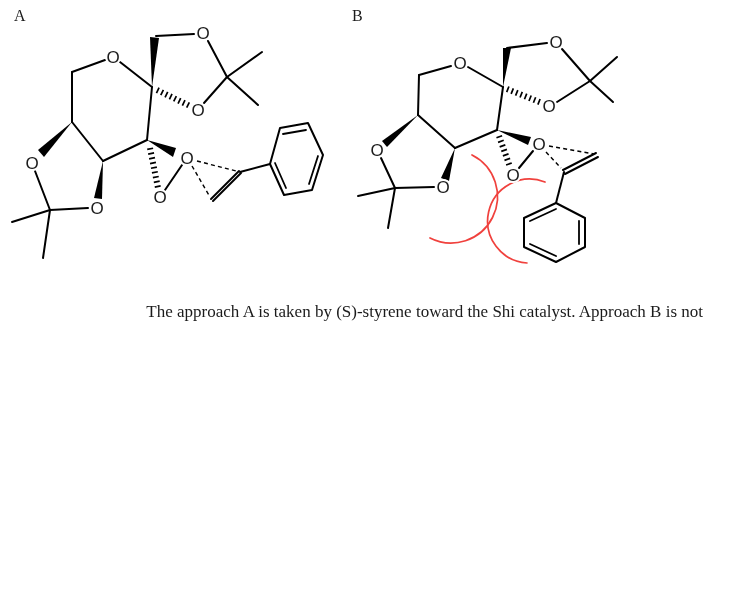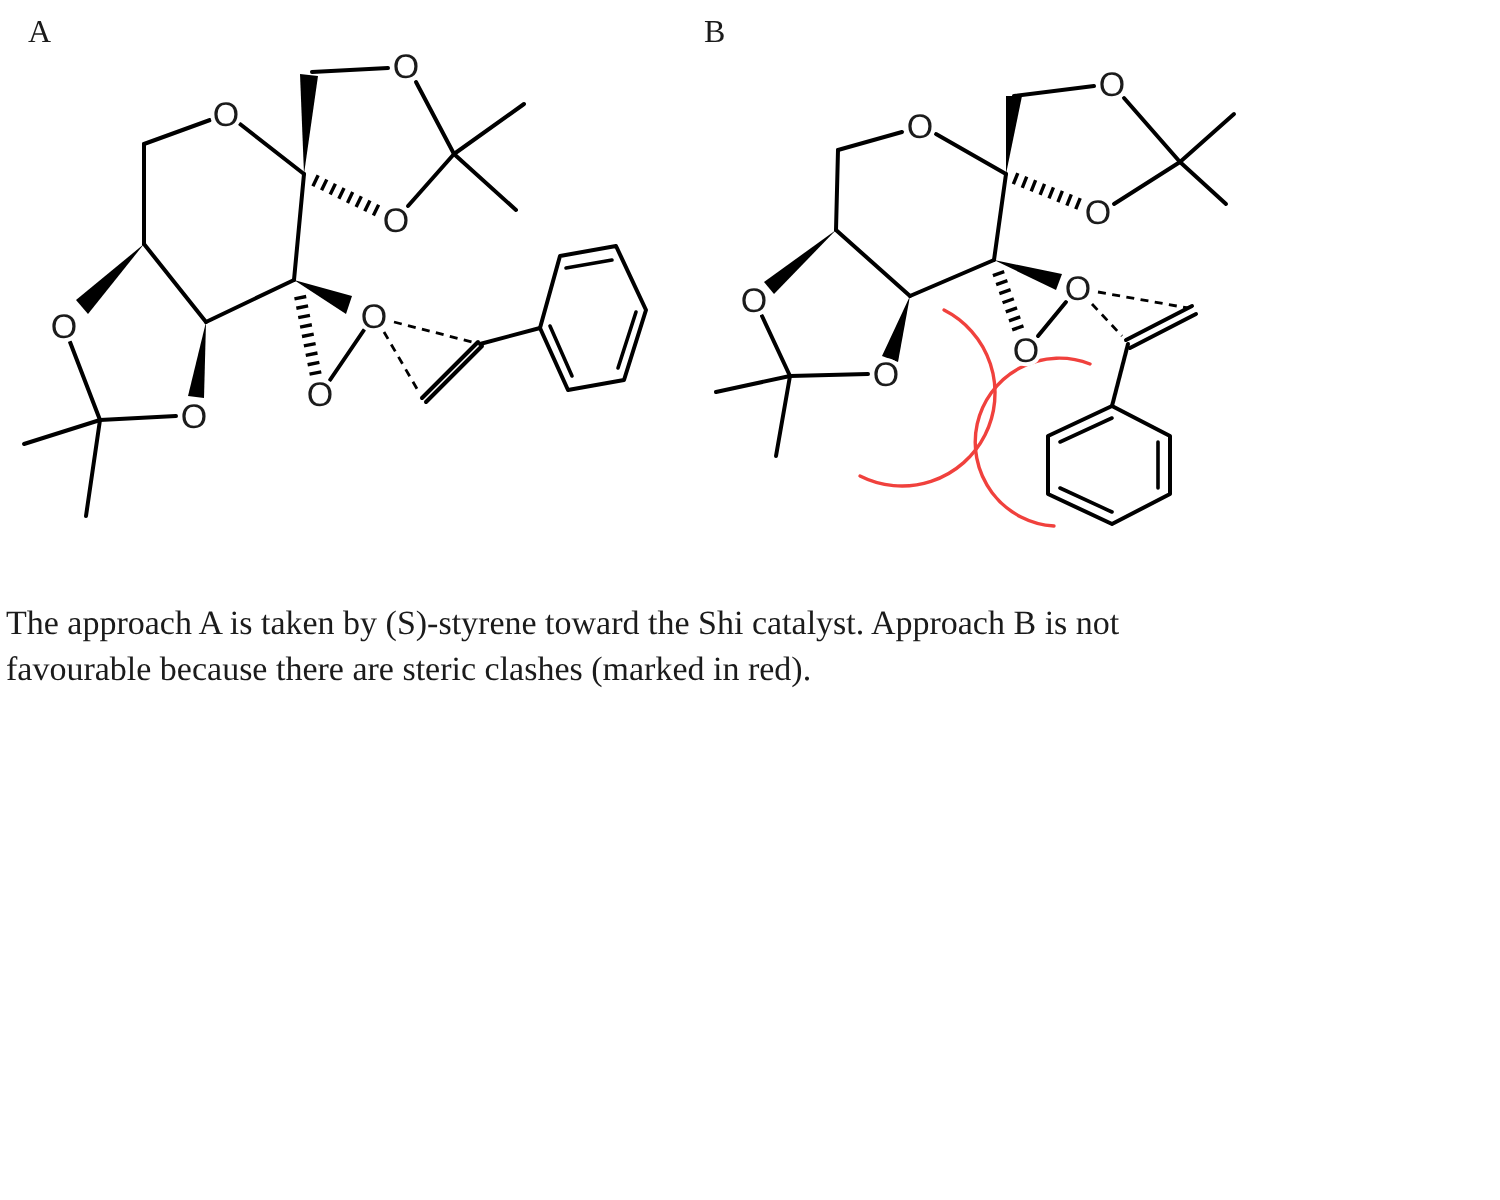--- a/index.html
+++ b/index.html
@@ -16,21 +16,21 @@
   .hash   { stroke:var(--bond); stroke-width:6; stroke-dasharray:1.7 3.1; stroke-linecap:butt; fill:none; }
   .dashln { stroke:var(--bond); stroke-width:1.4; stroke-dasharray:4 3.2; stroke-linecap:butt; fill:none; }
   .clash  { stroke:var(--clash); stroke-width:1.7; fill:none; stroke-linecap:round; }
   .atom-label {
     font-family:"Liberation Sans", sans-serif; font-size:17px; fill:var(--text);
     text-anchor:middle; paint-order:stroke fill; stroke:var(--background); stroke-width:4px;
   }
   .panel-label { font-family:"Liberation Serif", serif; font-size:16px; fill:var(--text); }
   .caption {
     position:absolute; left:3px; top:300px; width:700px;
-    font-size:17px; line-height:23px; color:var(--text);
+    font-size:17px; line-height:23px; color:var(--text);text-align:right;
   }
 </style>
 </head>
 <body>
 
 <div class="page">
   <svg width="750" height="292" viewBox="0 0 750 292" xmlns="http://www.w3.org/2000/svg">
 
     <text class="panel-label" x="14" y="21">A</text>
     <text class="panel-label" x="352" y="21">B</text>
@@ -147,15 +147,14 @@
         <text class="atom-label" x="539" y="150">O</text>
         <text class="atom-label" x="513" y="181">O</text>
         <text class="atom-label" x="377" y="156">O</text>
         <text class="atom-label" x="443" y="193">O</text>
       </g>
     </g>
   </svg>
 
   <div class="caption">
     <div>The approach A is taken by (S)-styrene toward the Shi catalyst. Approach B is not</div>
-    <div>favourable because there are steric clashes (marked in red).</div>
   </div>
 </div>
 
 </body></html>

